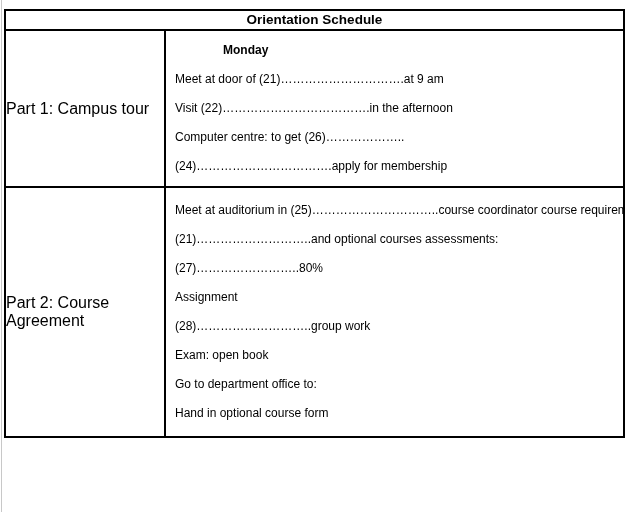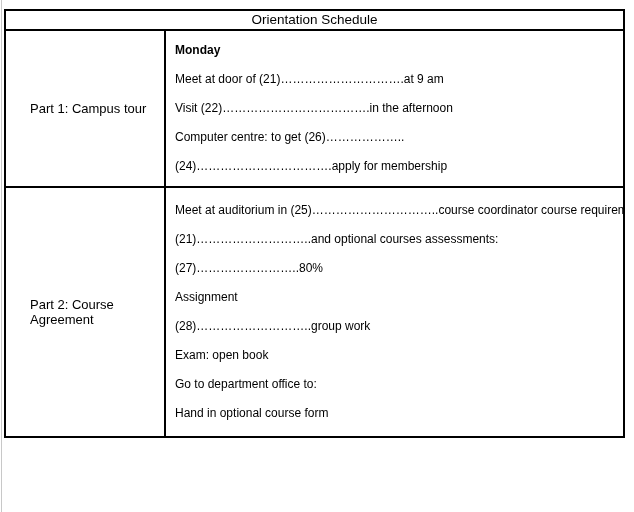--- a/index.html
+++ b/index.html
@@ -29,59 +29,60 @@
     top: 9px;
     width: 621px;
     box-sizing: border-box;
     border: 2px solid #000000;
     background: #ffffff;
   }
   .title-row {
     height: 18px;
     line-height: 18px;
     text-align: center;
-    font-weight: normal;
+    font-weight: bold;
     font-size: 13.5px;
     border-bottom: 2px solid #000000;
   }
   .row {
     display: flex;
     border-bottom: 2px solid #000000;
   }
   .row:last-child {
     border-bottom: none;
   }
   .cell-left {
     width: 160px;
     min-width: 160px;
     box-sizing: border-box;
     border-right: 2px solid #000000;
     display: flex;
     align-items: center;
-    padding-left: 24px;
-    font-size: 13px;
+    padding-left: 0;
+    font-size: 16px;
   }
   .cell-right {
     flex: 1;
     box-sizing: border-box;
     padding: 5px 4px 5px 9px;
     overflow: hidden;
   }
   .row-part2 .cell-right {
     padding-top: 8px;
     padding-bottom: 8px;
   }
   .line {
     height: 29px;
     line-height: 29px;
     font-size: 12px;
     white-space: nowrap;
   }
   .heading {
     font-weight: bold;
+    margin-left: 48px;
   }
 </style>
 </head>
 <body>
 
 <div class="page-edge"></div>
 
 <div class="otable">
 
   <div class="title-row">Orientation Schedule</div>

